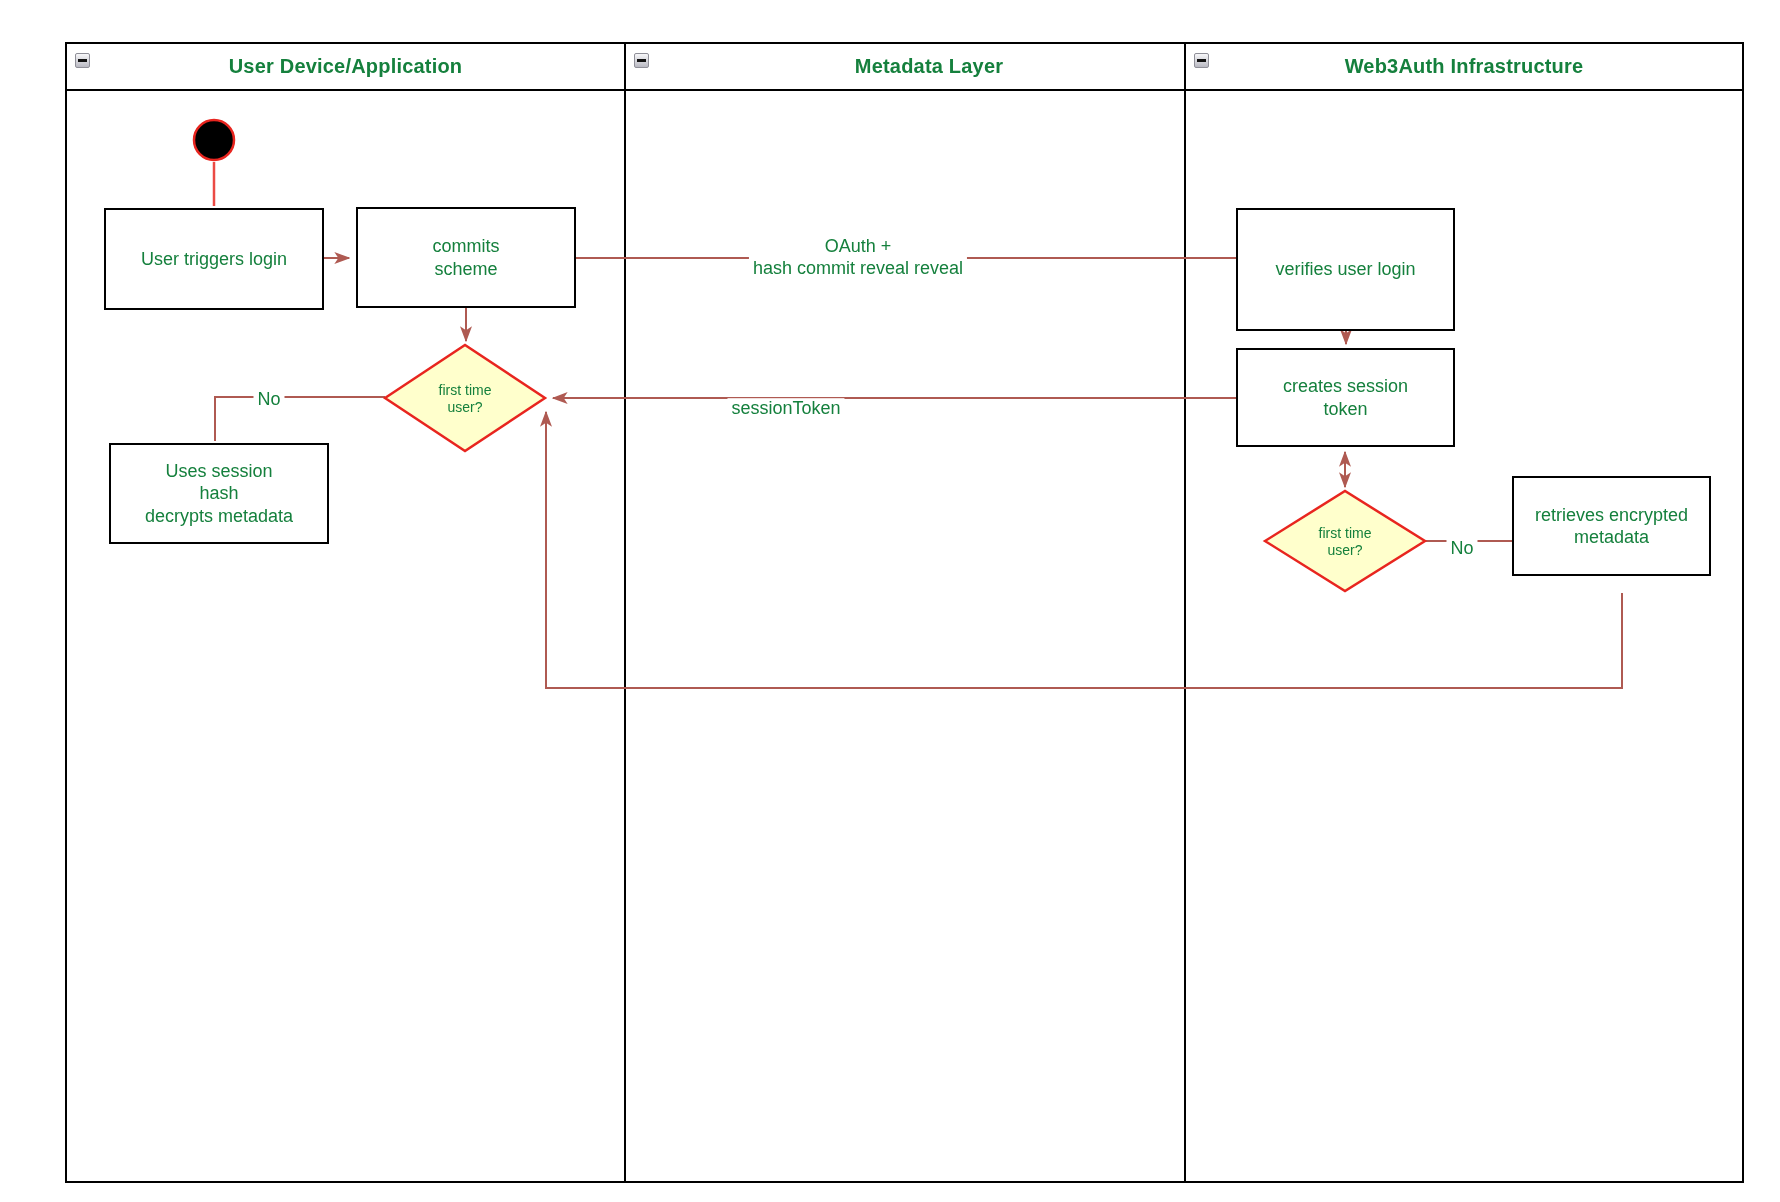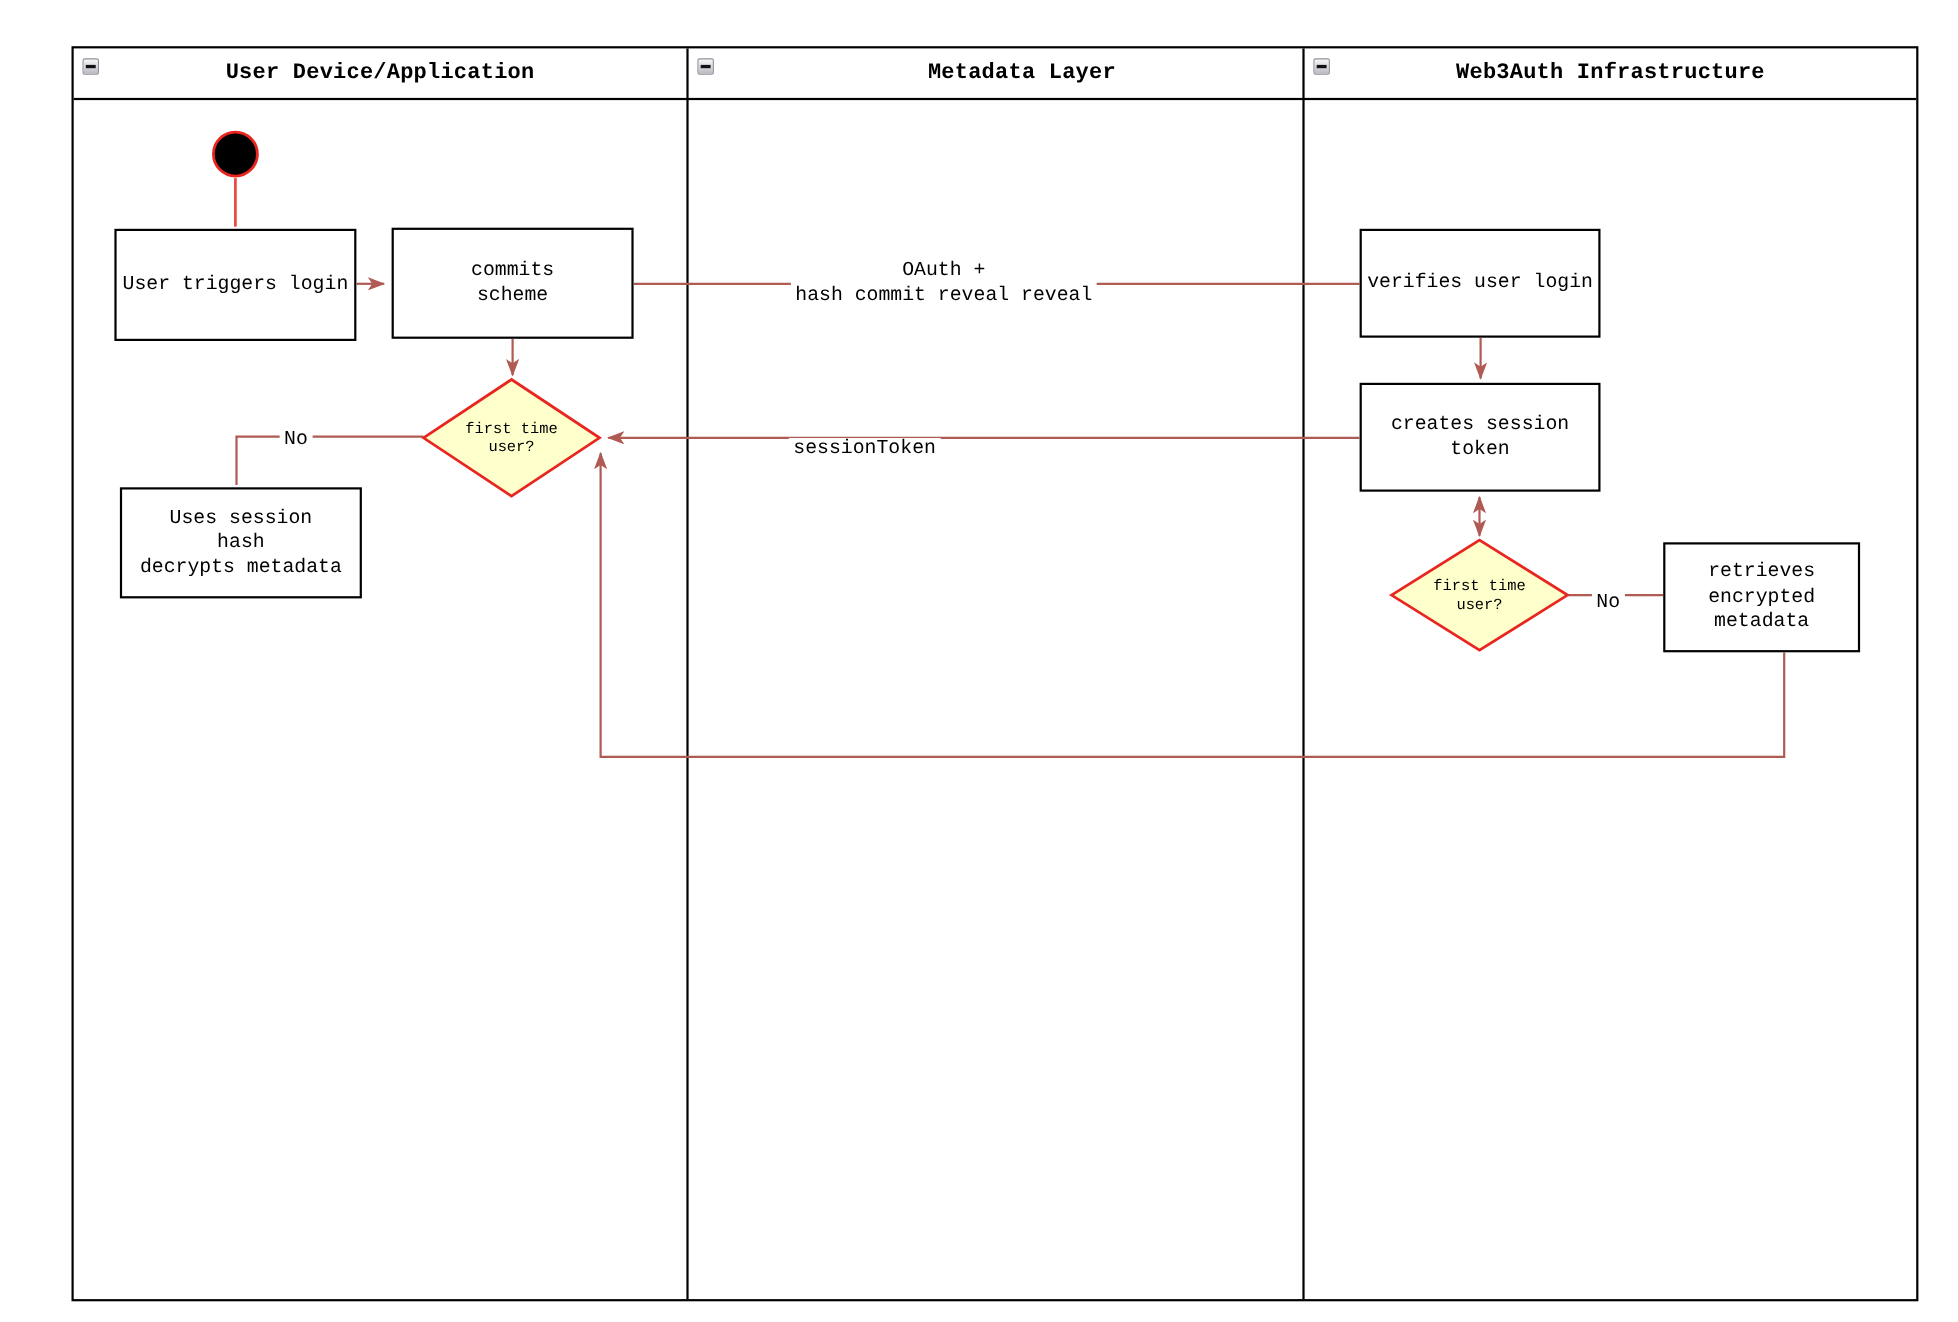--- a/index.html
+++ b/index.html
@@ -7,21 +7,21 @@
     --start-edge:#eb4a44;
     --shape-stroke:#e8251f;
     --diamond-fill:#ffffcc;
     --node-border:#000000;
     --start-fill:#000000;
     --lane-border:#000000;
   }
   html,body{margin:0;padding:0;background:#ffffff;}
   .canvas{
     position:relative;width:1780px;height:1202px;background:#ffffff;
-    font-family:Liberation Mono, monospace;color:#000000;
+    font-family:Liberation Sans, sans-serif;color:#15803d;
     overflow:hidden;
   }
   .pool{
     position:absolute;left:65px;top:42px;width:1679px;height:1141px;
     border:2px solid var(--lane-border);box-sizing:border-box;background:#fff;
   }
   .lane-sep{position:absolute;top:0;bottom:0;width:2px;background:var(--lane-border);}
   .sep1{left:557px;} .sep2{left:1117px;}
   .header-divider{position:absolute;left:0;right:0;top:45px;height:2px;background:var(--lane-border);}
   .lane-header{
@@ -42,23 +42,23 @@
   .diamond{fill:var(--diamond-fill);stroke:var(--shape-stroke);stroke-width:2.5;stroke-linejoin:miter;}
   .start-circle{fill:var(--start-fill);stroke:var(--shape-stroke);stroke-width:2.5;}
   .node{
     position:absolute;box-sizing:border-box;background:#fff;border:2px solid var(--node-border);
     display:flex;align-items:center;justify-content:center;text-align:center;
     font-size:18px;line-height:1.25;white-space:pre-line;padding:4px;
   }
   .n-box1{left:104px;top:208px;width:220px;height:102px;}
   .n-box2{left:356px;top:207px;width:220px;height:101px;}
   .n-box3{left:109px;top:443px;width:220px;height:101px;}
-  .n-box4{left:1236px;top:208px;width:219px;height:99px;}
+  .n-box4{left:1236px;top:208px;width:219px;height:123px;}
   .n-box5{left:1236px;top:348px;width:219px;height:99px;}
-  .n-box6{left:1512px;top:493px;width:179px;height:100px;}
+  .n-box6{left:1512px;top:476px;width:199px;height:100px;}
   .diamond-label{
     position:absolute;transform:translate(-50%,-50%);text-align:center;
     font-size:14px;line-height:1.2;white-space:pre-line;pointer-events:none;
   }
   .dl1{left:465px;top:399px;} .dl2{left:1345px;top:542px;}
   .edge-label{
     position:absolute;transform:translate(-50%,-50%);text-align:center;
     font-size:18px;line-height:1.2;white-space:pre-line;background:#fff;padding:0 4px;
   }
   .el-oauth{left:858px;top:258px;}

